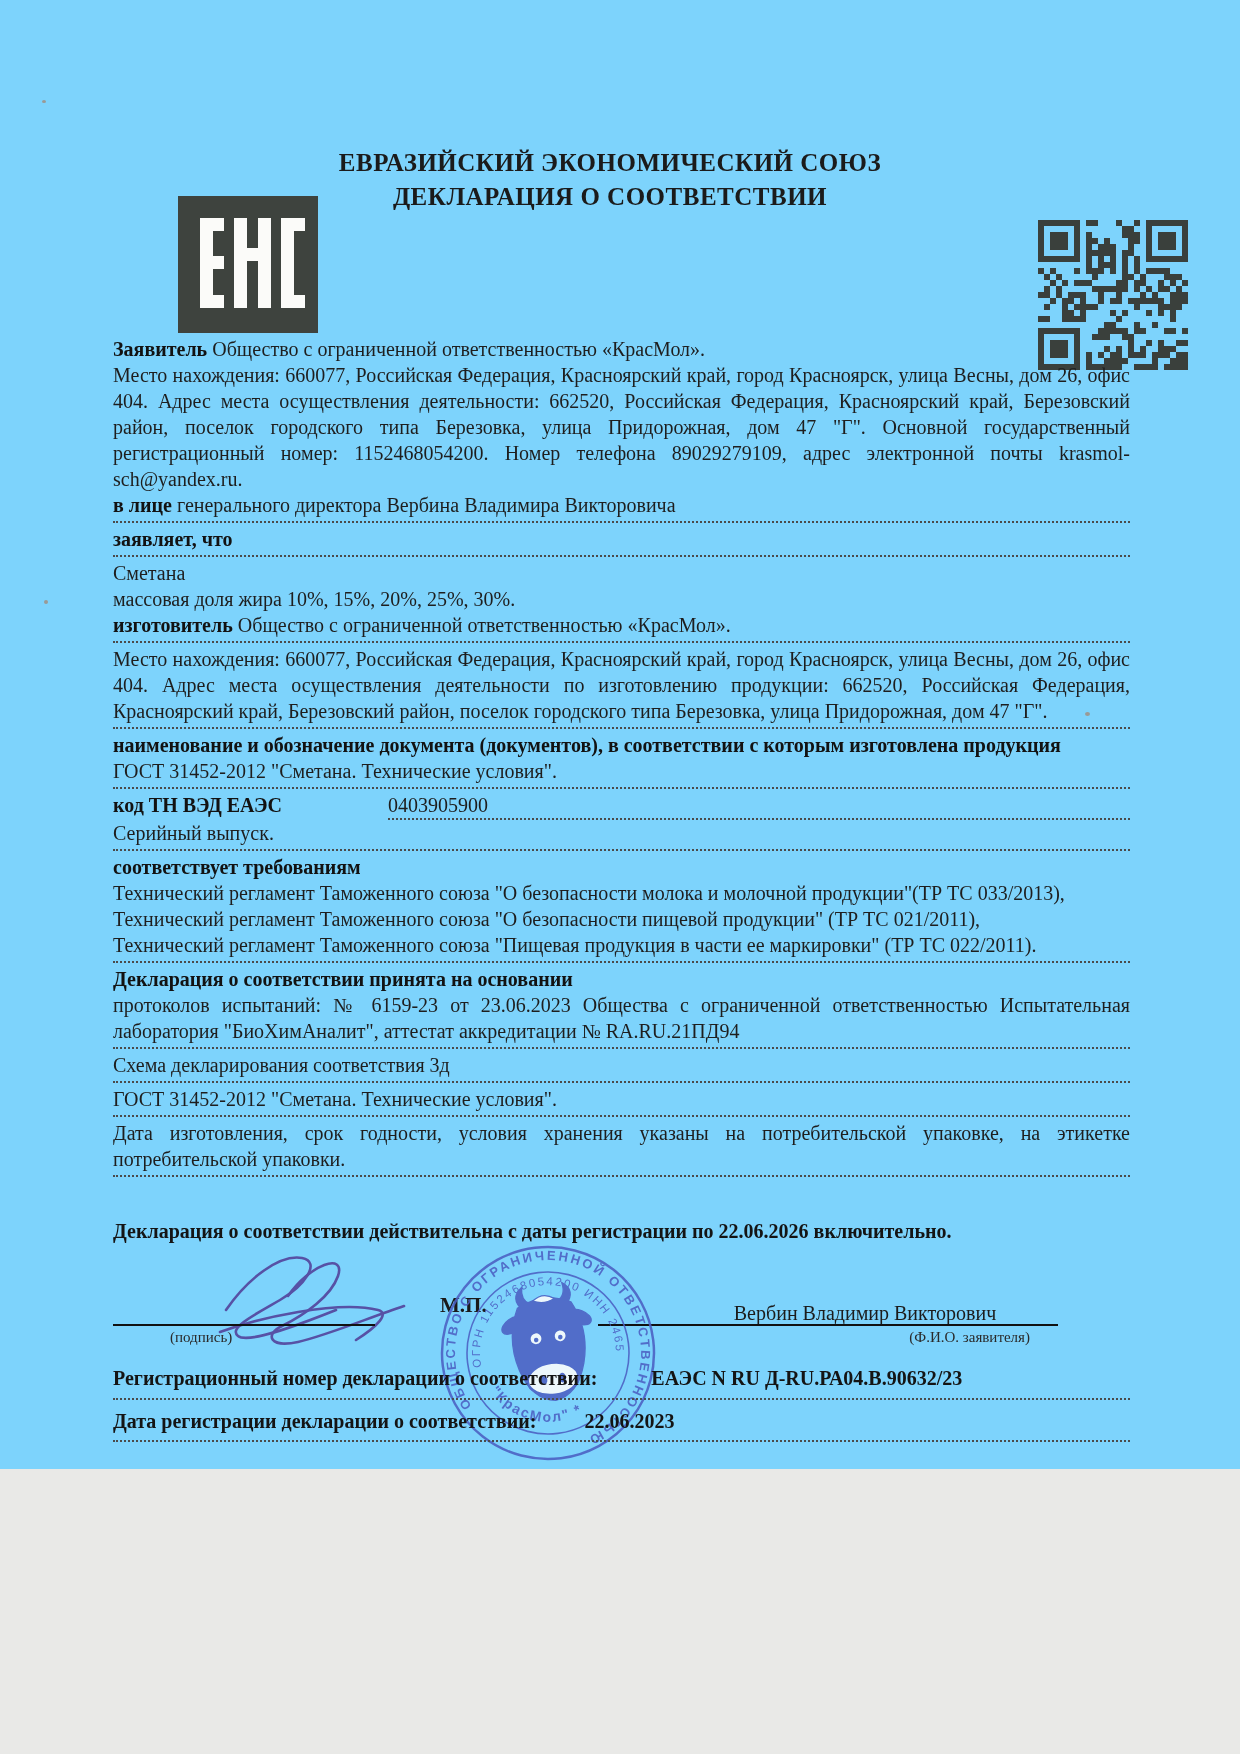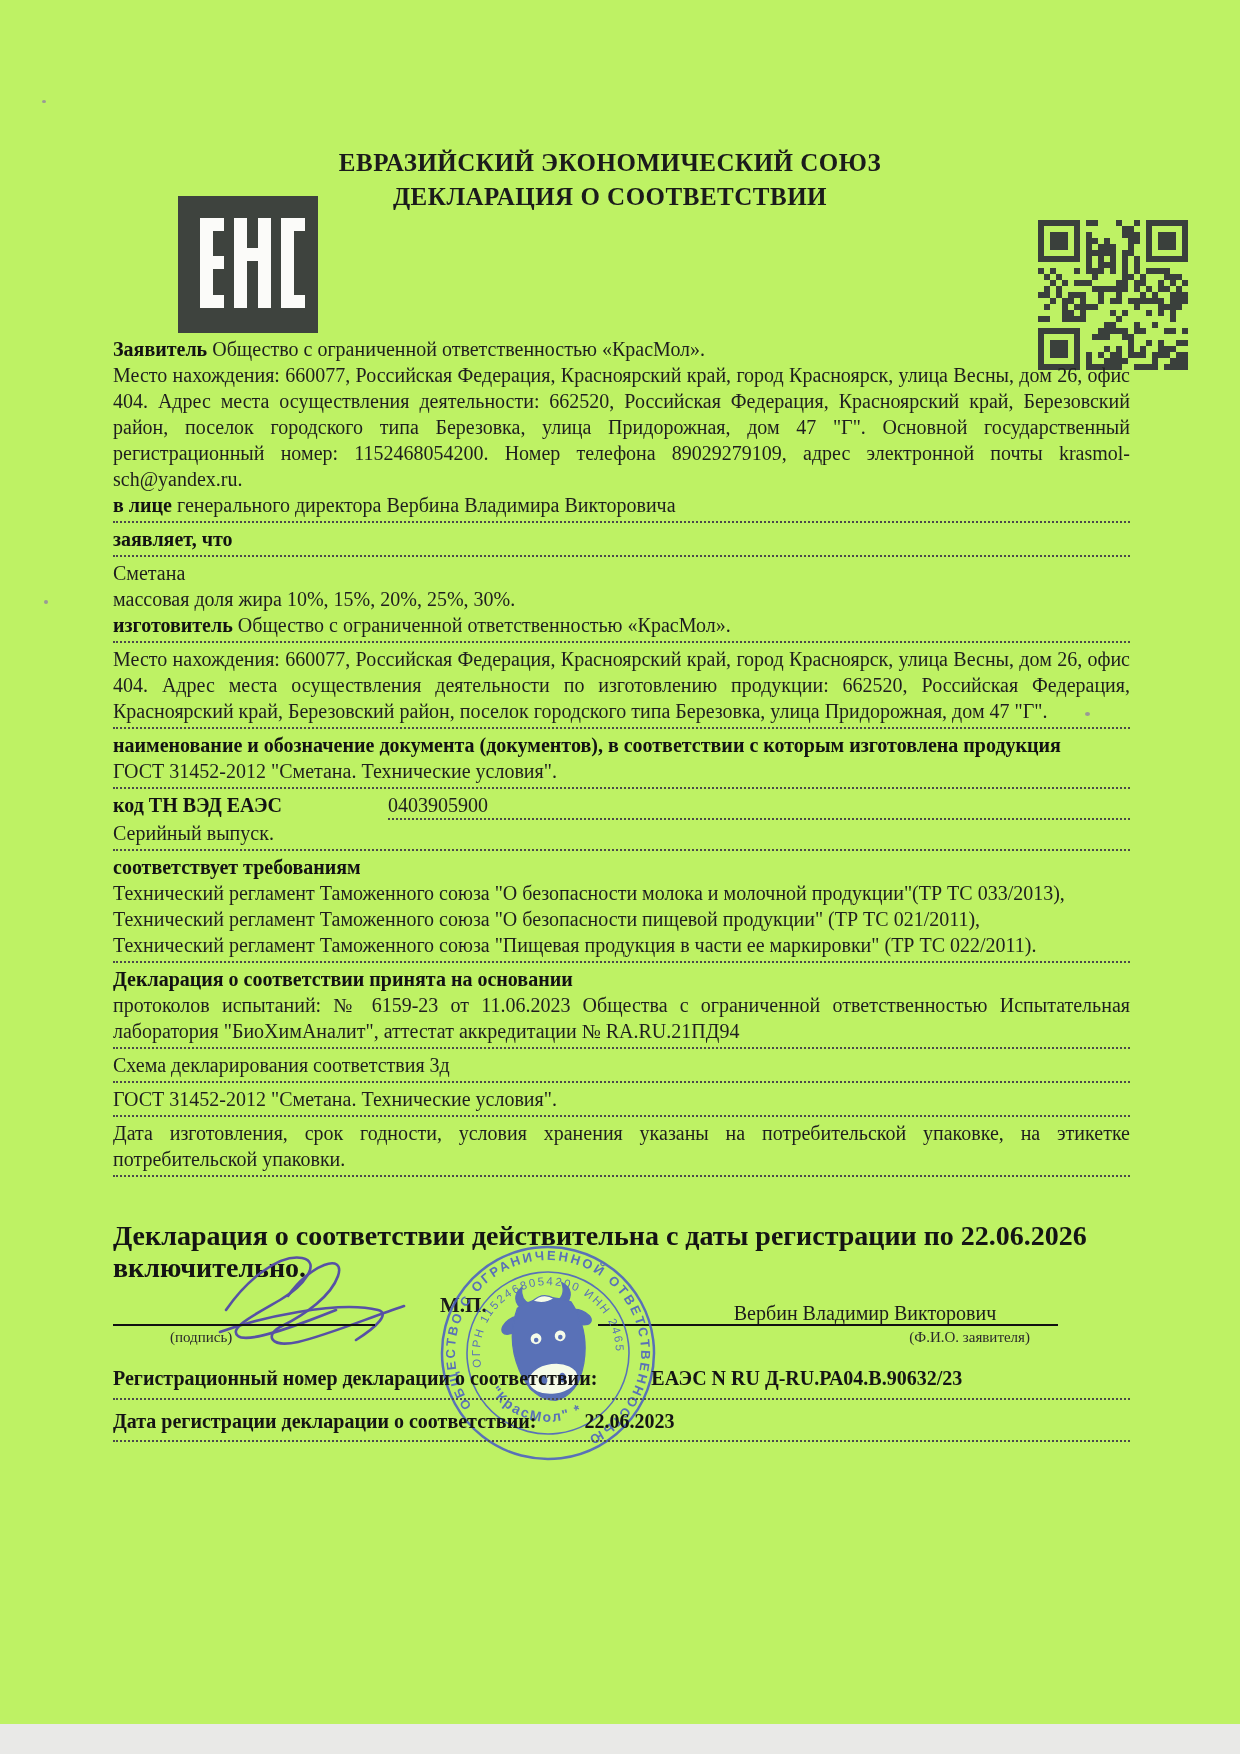--- a/index.html
+++ b/index.html
@@ -1,18 +1,18 @@
 <!DOCTYPE html>
 <html><head>
 <meta charset="utf-8">
 <style>
   html,body{margin:0;padding:0;background:#e9e9e7;}
   .page{
-    position:relative;width:1240px;height:1724px;margin:0 auto;
-    background:#bef264;overflow:hidden;
+    position:relative;width:1240px;height:1469px;margin:0 auto;
+    background:#7dd3fc;overflow:hidden;
     font-family:"Liberation Serif", serif;color:#1e1e1e;
   }
   
   .eac-logo{position:absolute;left:178px;top:196px;width:140px;height:137px;}
   .doc-title{position:absolute;left:250px;top:146px;width:720px;text-align:center;
     font-weight:bold;font-size:25px;line-height:34px;color:#1b1b1b;letter-spacing:.5px;}
   .qr{position:absolute;left:1038px;top:220px;width:150px;height:150px;}
   .qr svg{display:block;}
   .qr rect{fill:#3a403c;}
   
@@ -20,21 +20,21 @@
     font-size:20px;line-height:26px;}
   .content p{margin:0;}
   .just{text-align:justify;}
   b{color:#121212;}
   .dl{border-bottom:2px dotted #4a4a4a;height:2px;margin:1px 0 3px 0;}
   .tnved-row{display:flex;}
   .tnved-label{width:275px;flex:none;}
   .tnved-value{flex:1;border-bottom:2px dotted #4a4a4a;}
   
   .validity{position:absolute;left:113px;top:1220px;width:1017px;
-    font-size:28px;font-weight:bold;color:#141414;}
+    font-size:20px;font-weight:bold;color:#141414;}
   .sig-svg{position:absolute;left:218px;top:1248px;width:195px;height:105px;}
   .line-solid{position:absolute;height:0;border-top:2px solid #111;}
   .sign-line{left:113px;top:1324px;width:262px;}
   .fio-line{left:598px;top:1324px;width:460px;}
   .caption{position:absolute;font-size:15px;color:#2a2a2a;}
   .sign-caption{left:170px;top:1329px;width:160px;text-align:left;}
   .fio-caption{left:700px;top:1329px;width:330px;text-align:right;}
   .mp{position:absolute;left:440px;top:1293px;font-size:21px;font-weight:bold;color:#1a1a1a;}
   .fio{position:absolute;left:660px;top:1302px;width:410px;text-align:center;font-size:20px;color:#1c1c1c;}
   .stamp{position:absolute;left:433px;top:1238px;width:230px;height:230px;opacity:.88;transform:rotate(-7deg);}
@@ -421,21 +421,21 @@
     <p>Серийный выпуск.</p>
     <div class="dl"></div>
 
     <p><b>соответствует требованиям</b></p>
     <p class="just">Технический регламент Таможенного союза "О безопасности молока и молочной продукции"(ТР ТС 033/2013),</p>
     <p class="just">Технический регламент Таможенного союза "О безопасности пищевой продукции" (ТР ТС 021/2011),</p>
     <p class="just">Технический регламент Таможенного союза "Пищевая продукция в части ее маркировки" (ТР ТС 022/2011).</p>
     <div class="dl"></div>
 
     <p><b>Декларация о соответствии принята на основании</b></p>
-    <p class="just">протоколов испытаний: № 6159-23 от 11.06.2023 Общества с ограниченной ответственностью Испытательная лаборатория "БиоХимАналит", аттестат аккредитации № RA.RU.21ПД94</p>
+    <p class="just">протоколов испытаний: № 6159-23 от 23.06.2023 Общества с ограниченной ответственностью Испытательная лаборатория "БиоХимАналит", аттестат аккредитации № RA.RU.21ПД94</p>
     <div class="dl"></div>
 
     <p>Схема декларирования соответствия 3д</p>
     <div class="dl"></div>
 
     <p>ГОСТ 31452-2012  "Сметана. Технические условия".</p>
     <div class="dl"></div>
 
     <p class="just">Дата изготовления, срок годности, условия хранения указаны на потребительской упаковке, на этикетке потребительской упаковки.</p>
     <div class="dl"></div>

